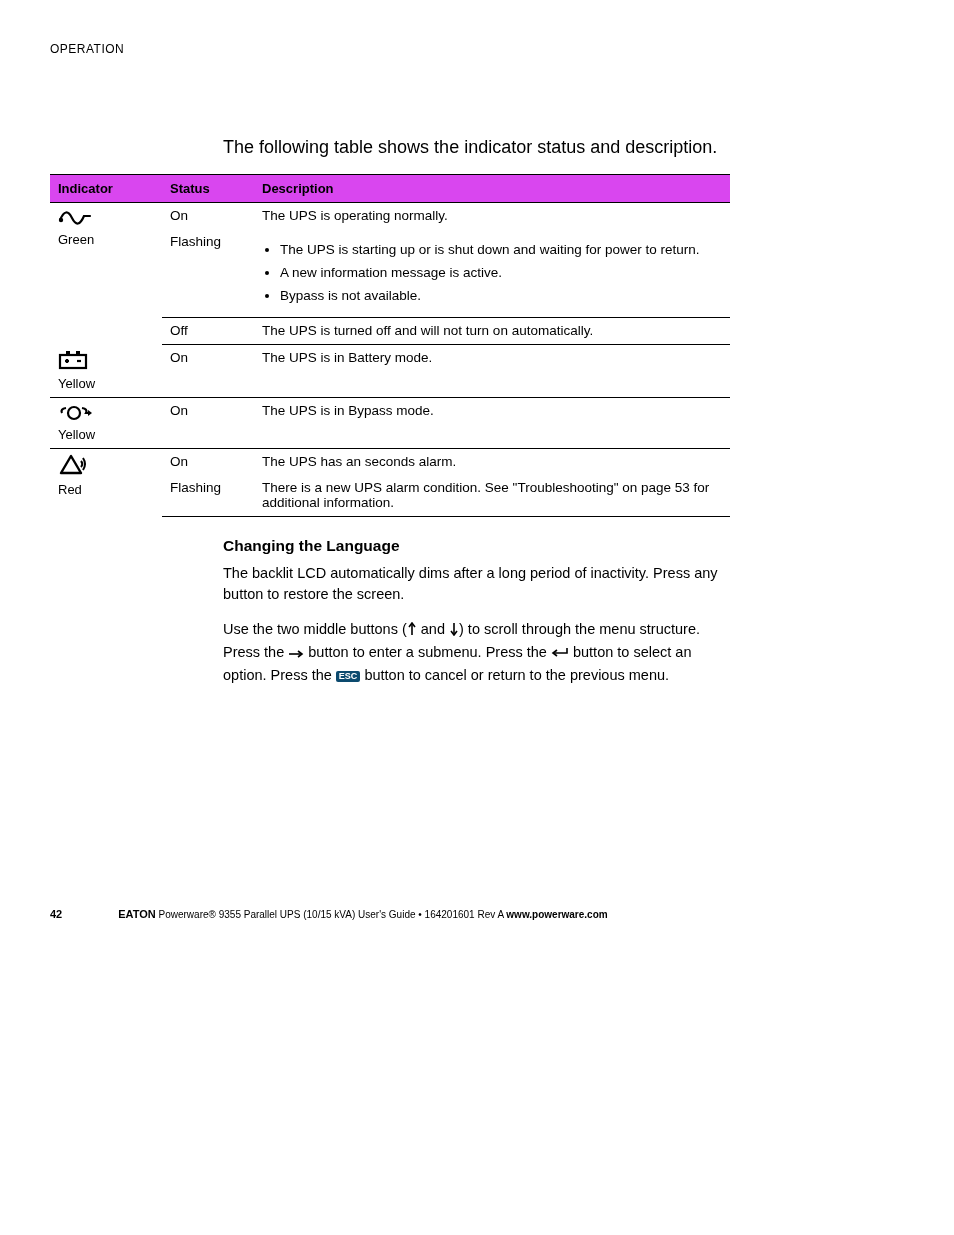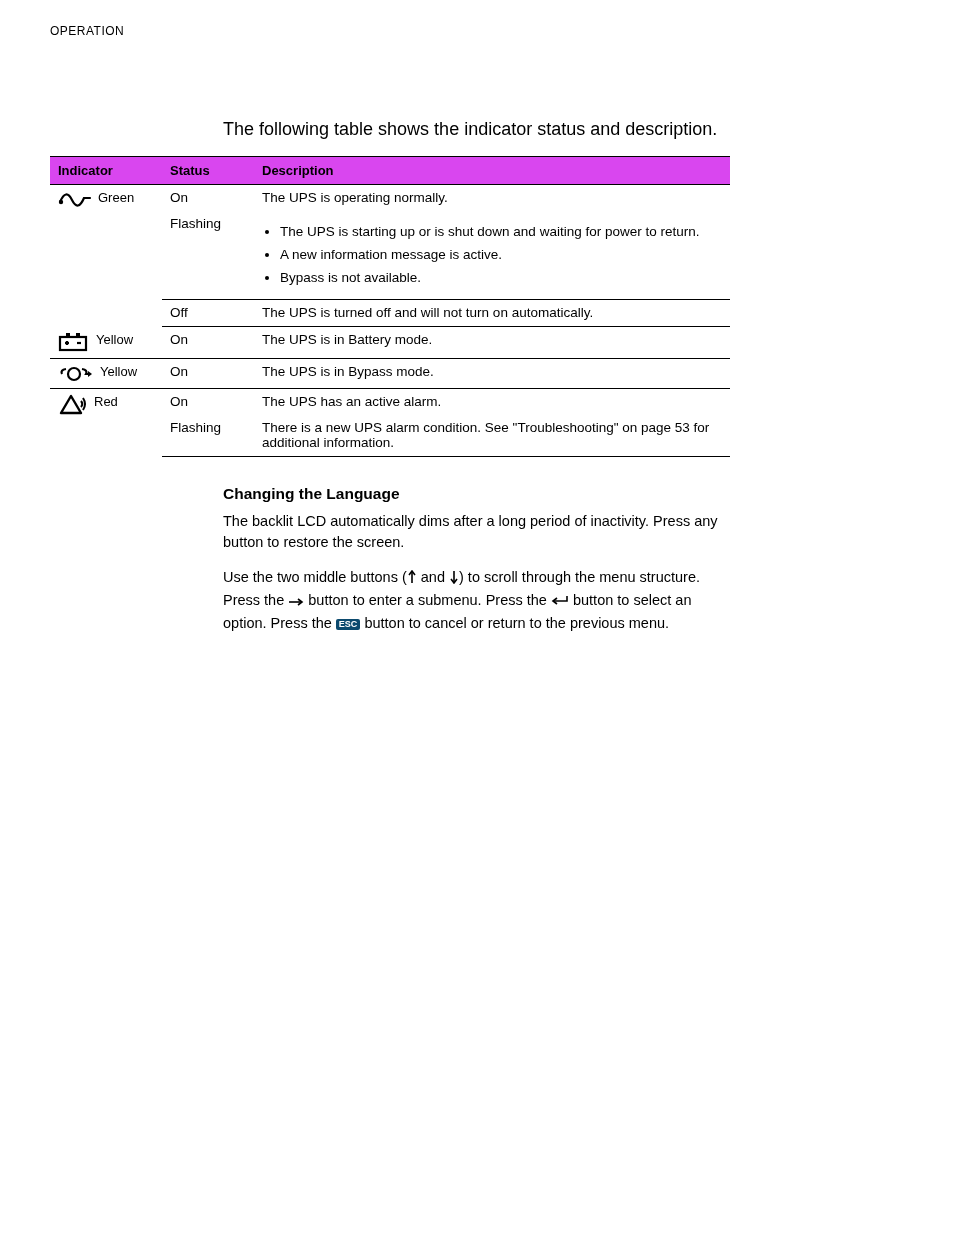--- a/index.html
+++ b/index.html
@@ -6,21 +6,21 @@
   body {
     margin: 0;
     background: #fff;
     font-family: Arial, Helvetica, sans-serif;
     color: #000;
     width: 954px;
     height: 1235px;
     position: relative;
   }
   .page {
-    padding: 24px 50px 0 50px;
+    padding: 42px 50px 0 50px;
   }
   .running-head {
     font-size: 12px;
     letter-spacing: 0.5px;
     margin-bottom: 78px;
   }
   .content-indent {
     margin-left: 173px;
     margin-right: 175px;
   }
@@ -53,30 +53,30 @@
     font-stretch: condensed;
     font-size: 13.5px;
   }
   .col-ind { width: 112px; }
   .col-status { width: 92px; }
   tr.sep td { border-bottom: 1px solid #000; }
   tr.sep-heavy td { border-bottom: 1.5px solid #000; }
   tr.inner-sep td.status-cell,
   tr.inner-sep td.desc-cell { border-top: 1px solid #000; margin-left: 41px; }
   .icon-cell { text-align: left; }
-  .icon-stack { display:flex; align-items:flex-start; gap:6px; }
+  .icon-stack { display:flex; flex-direction:column; align-items:flex-start; gap:6px; }
   .icon-box svg { display:block; }
   .color-label { font-family: Arial, sans-serif; font-size: 13px; }
   ul.desc-list { margin: 2px 0 2px 0; padding-left: 18px; }
   ul.desc-list li { margin: 8px 0; }
   h3.section {
     font-family: Arial, sans-serif;
     font-weight: bold;
     font-size: 15.5px;
-    margin: 28px 0 8px 0;
+    margin: 20px 0 8px 0;
   }
   p.body {
     font-family: Arial, sans-serif;
     font-size: 14.5px;
     line-height: 1.45;
     margin: 0 0 14px 0;
   }
   .inline-icon { display:inline-block; vertical-align: -2px; }
   .esc-badge {
     display:inline-block;
@@ -201,21 +201,21 @@
               <svg width="30" height="22" viewBox="0 0 30 22">
                   <path d="M13 2 L3 19 L23 19 Z" fill="none" stroke="#000" stroke-width="2.4" stroke-linejoin="round"></path>
                   <path d="M25 4 Q29 10 25 16" fill="none" stroke="#000" stroke-width="2"></path>
                   <path d="M23 7 Q25.5 10 23 13" fill="none" stroke="#000" stroke-width="2"></path>
                 </svg>
             </span>
             <span class="color-label">Red</span>
           </div>
         </td>
         <td class="status-cell">On</td>
-        <td class="desc-cell">The UPS has an active alarm.</td>
+        <td class="desc-cell">The UPS has an seconds alarm.</td>
       </tr>
       <tr class="sep-heavy">
         <td class="status-cell">Flashing</td>
         <td class="desc-cell">There is a new UPS alarm condition. See "Troubleshooting" on page 53 for additional information.</td>
       </tr>
     </tbody>
   </table>
 
   <div class="content-indent">
     <h3 class="section">Changing the Language</h3>
@@ -231,13 +231,16 @@
           </svg></span><span>) to scroll through the menu structure. Press the </span><span class="inline-icon"><svg width="16" height="10" viewBox="0 0 16 10">
             <line x1="1" y1="5" x2="13" y2="5" stroke="#000" stroke-width="1.6"></line>
             <path d="M10 2 L14 5 L10 8" fill="none" stroke="#000" stroke-width="1.6"></path>
           </svg></span><span> button to enter a submenu. Press the </span><span class="inline-icon"><svg width="18" height="12" viewBox="0 0 18 12">
             <path d="M16 1 L16 6 L3 6" fill="none" stroke="#000" stroke-width="1.6"></path>
             <path d="M6 3 L2 6 L6 9" fill="none" stroke="#000" stroke-width="1.6"></path>
           </svg></span><span> button to select an option. Press the </span><span class="esc-badge">ESC</span><span> button to cancel or return to the previous menu.</span>
     </p>
   </div>
 
+  <div class="footer">
+    <span class="pn">42</span><span class="brand">EATON</span><span> Powerware® 9355 Parallel UPS (10/15 kVA) User's Guide </span><span> • </span><span> 164201601 Rev A </span><span class="bold">www.powerware.com</span>
+  </div>
 </div>
 
 </body></html>

